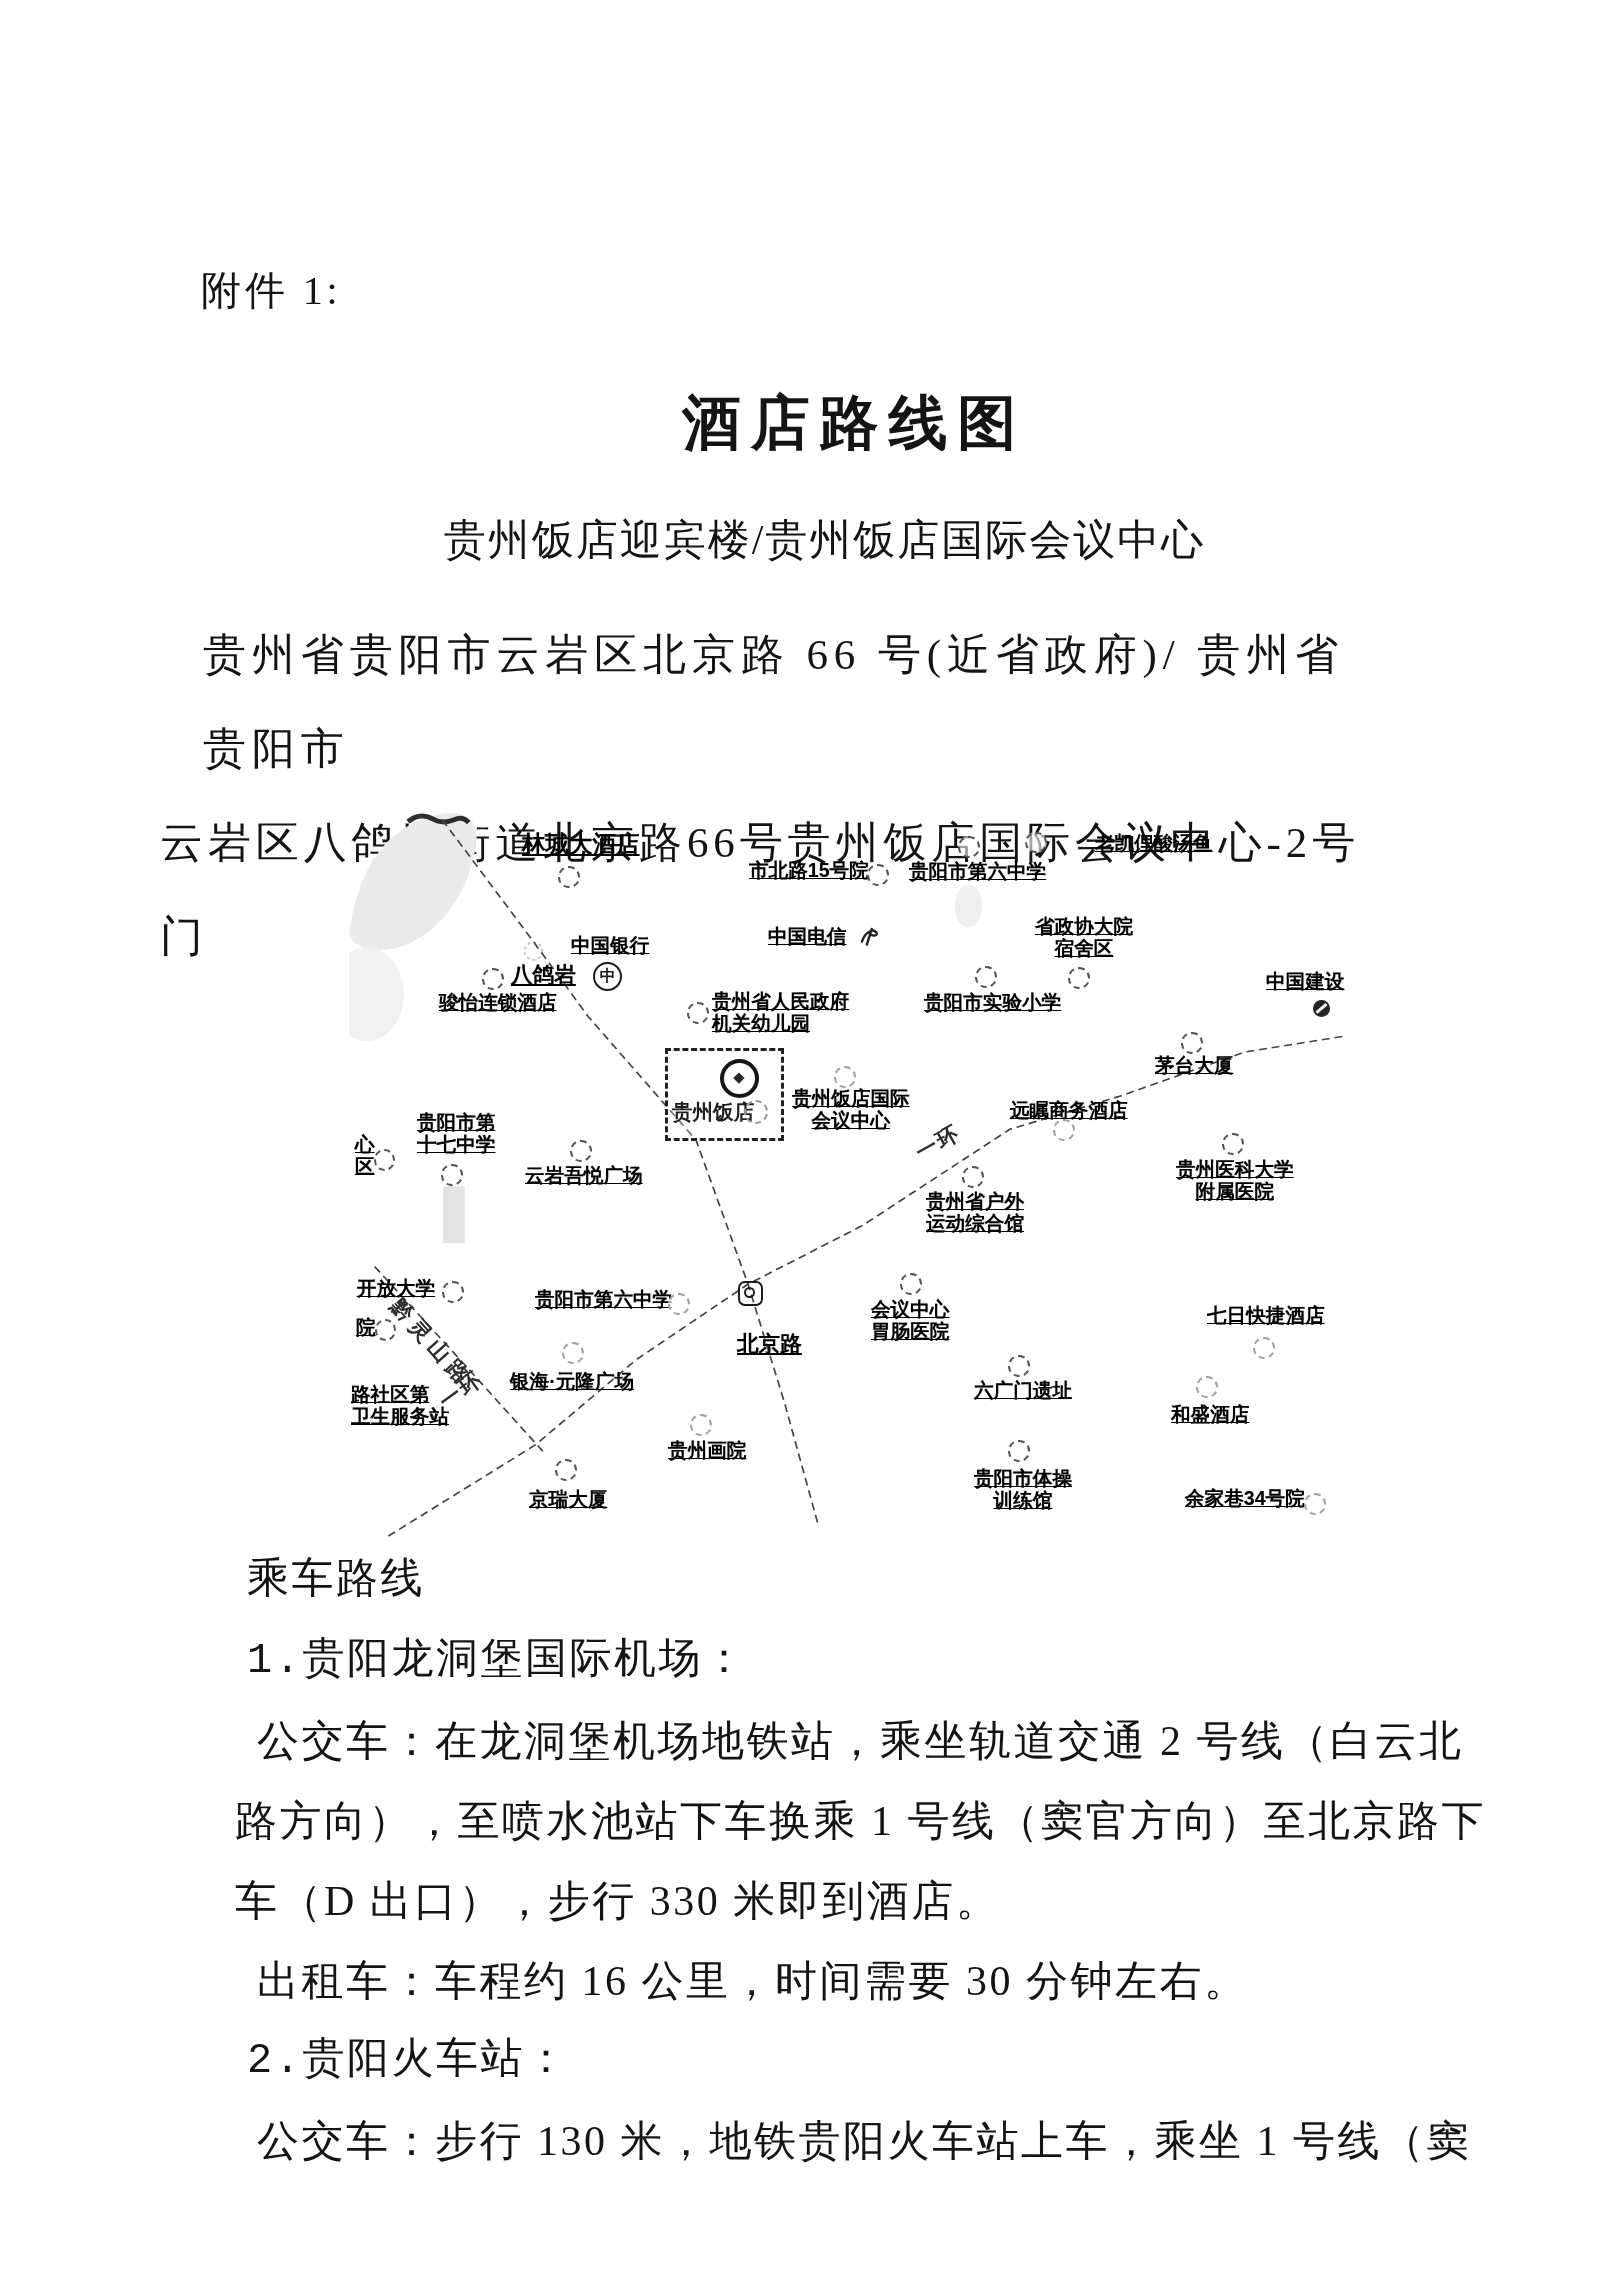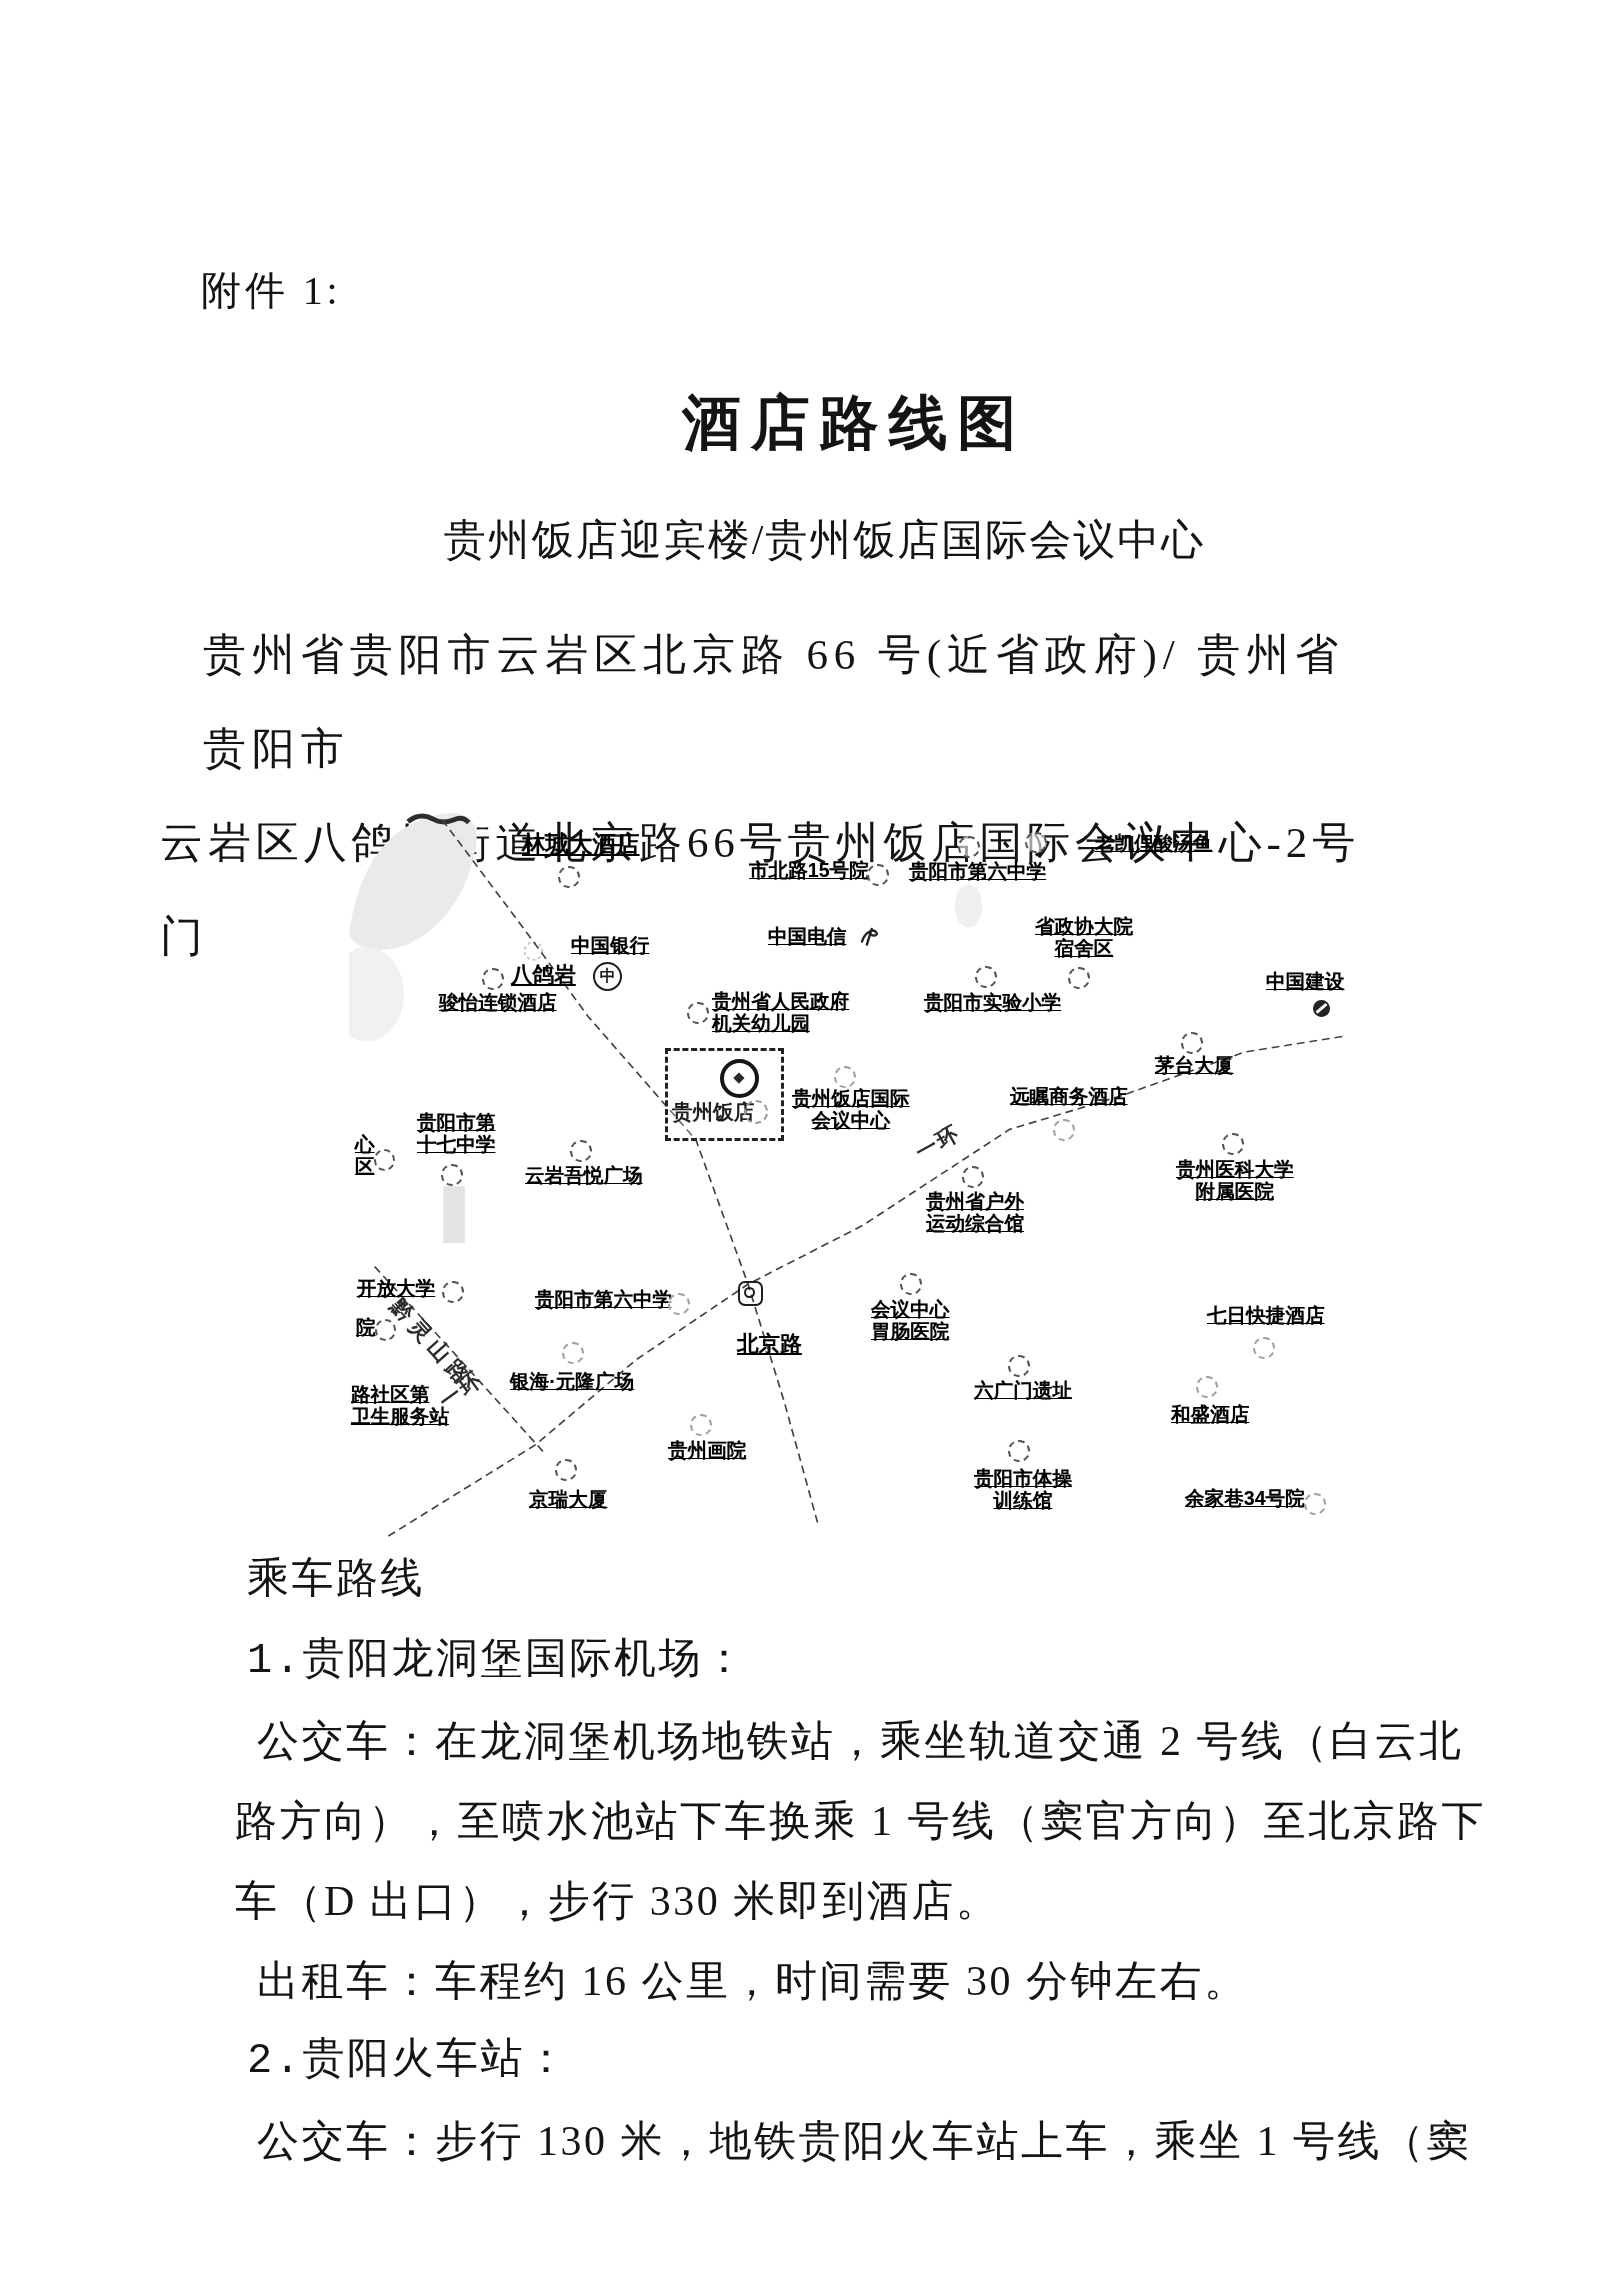--- a/index.html
+++ b/index.html
@@ -131,21 +131,21 @@
       <div class="mk-circle" style="left: 338px; top: 196px;"></div>
       <div class="lm" style="left: 575px; top: 186px;">
         <div>贵阳市实验小学</div>
       </div>
       <div class="mk-circle" style="left: 626px; top: 160px;"></div>
       <div class="lm al-center" style="left: 443px; top: 282px;">
         <div>贵州饭店国际</div>
         <div>会议中心</div>
       </div>
       <div class="mk-circle light" style="left: 485px; top: 260px;"></div>
-      <div class="lm" style="left: 661px; top: 280px;">
+      <div class="lm" style="left: 661px; top: 294px;">
         <div>远瞩商务酒店</div>
       </div>
       <div class="mk-circle light" style="left: 704px; top: 313px;"></div>
       <div class="lm" style="left: 806px; top: 249px;">
         <div>茅台大厦</div>
       </div>
       <div class="mk-circle" style="left: 832px; top: 226px;"></div>
       <div class="lm" style="left: 917px; top: 165px;">
         <div>中国建设</div>
       </div>

